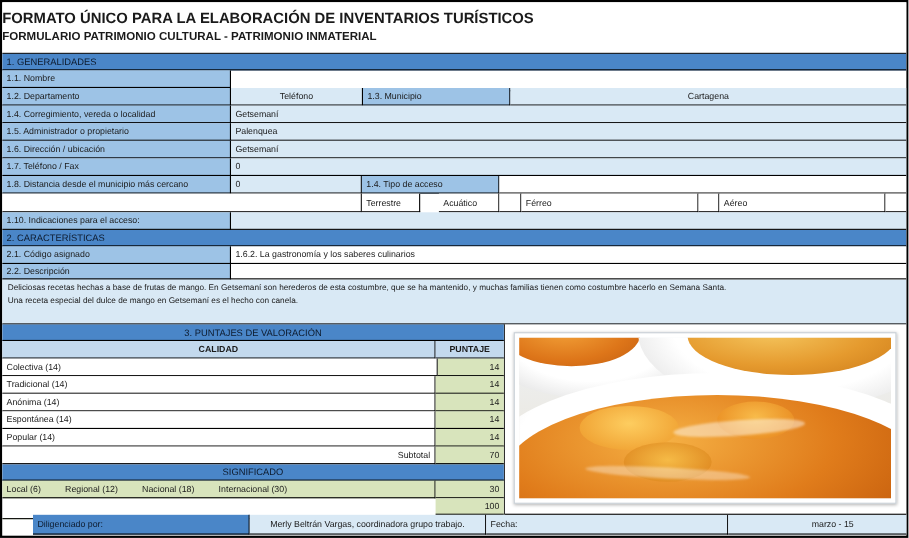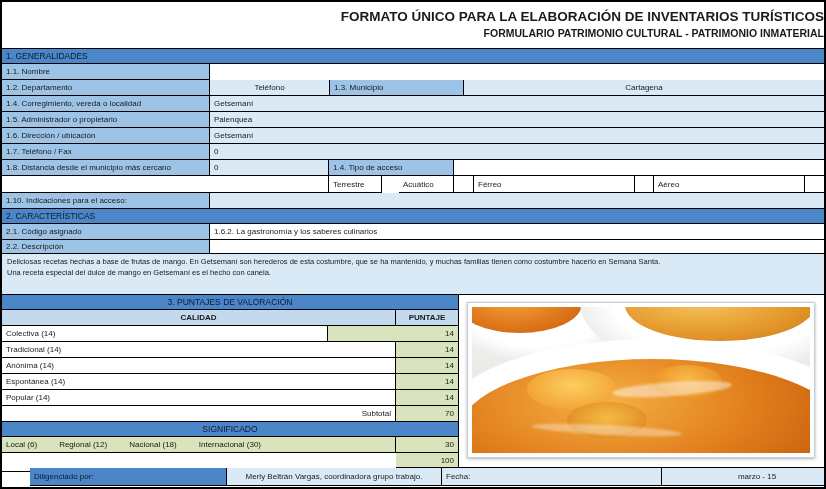--- a/index.html
+++ b/index.html
@@ -36,21 +36,21 @@
     display: flex; align-items: center; padding: 0 4px;
   }
   .center  { justify-content: center; }
   .rightal { justify-content: flex-end; }
   .bold { font-weight: bold; margin-top: 18px; }
   .h14 { height: 14px; } .h15 { height: 15px; } .h16 { height: 16px; }
   .h17 { height: 17px; } .h18 { height: 18px; margin-left: 28px; }
 
   .title-block {
     height: 47px; border-bottom: 1px solid #000;
-    text-align: right; padding-top: 7px; background: #fff;
+    text-align: left; padding-top: 7px; background: #fff;
   }
   .t1 { font-size: 13.5px; font-weight: bold; }
   .t2 { font-size: 10.5px; font-weight: bold; margin-top: 3px; }
 
   .desc-block {
     height: 41px; background: #d9e9f5;
     border-bottom: 1px solid #000;
     font-size: 7.5px; line-height: 1.5;
     padding: 2px 5px;
   }
@@ -189,21 +189,21 @@
 
     <div class="val-table">
       <div class="sec h15 center">3. PUNTAJES DE VALORACIÓN</div>
 
       <div class="row h16">
         <div class="c colhdr" style="width:394px">CALIDAD</div>
         <div class="c colhdr flex">PUNTAJE</div>
       </div>
 
       <div class="row h16">
-        <div class="c white" style="width:326px">Colectiva (14)</div>
+        <div class="c white" style="width:396px">Colectiva (14)</div>
         <div class="c green flex rightal">14</div>
       </div>
       <div class="row h16">
         <div class="c white" style="width:394px">Tradicional (14)</div>
         <div class="c green flex rightal">14</div>
       </div>
       <div class="row h16">
         <div class="c white" style="width:394px">Anónima (14)</div>
         <div class="c green flex rightal">14</div>
       </div>

